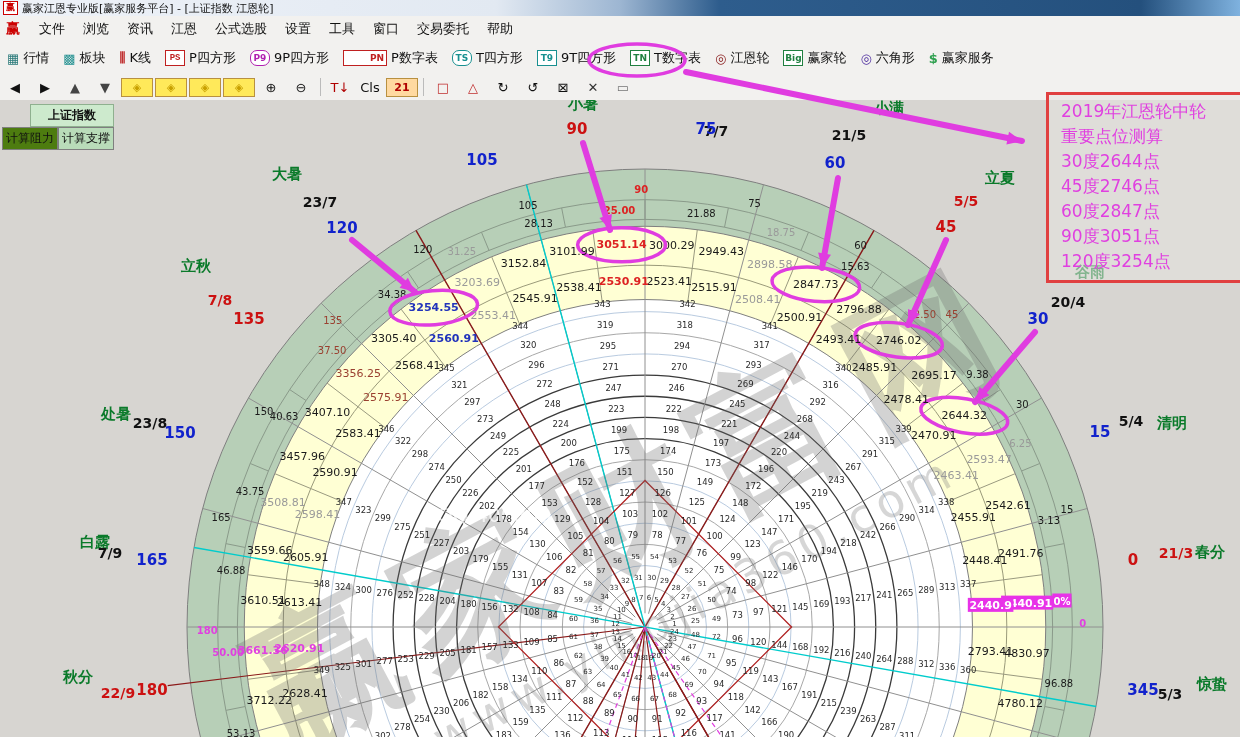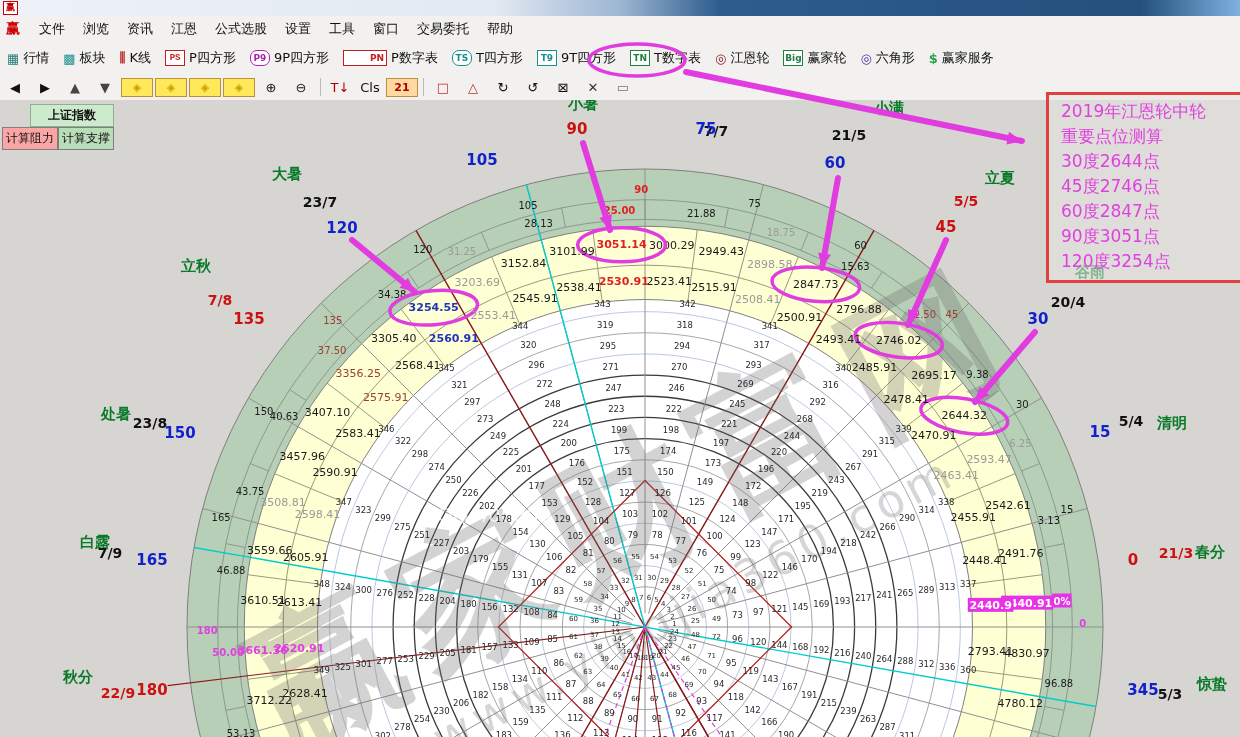--- a/index.html
+++ b/index.html
@@ -27,37 +27,38 @@
     border-bottom:1px solid #c8c6c2;display:flex;align-items:center;font-size:13px;}
   #toolbar2 .t2{min-width:24px;text-align:center;padding:2px 3px;cursor:default;}
   #toolbar2 .sep{width:1px;height:18px;background:#bbb;margin:0 4px;}
   
   #panel{position:absolute;left:2px;top:104px;width:112px;font-size:12px;z-index:30;}
   #panel .hd{background:#cdeacd;border:1px solid #8fb08f;text-align:center;color:#111;
     padding:2px 0;font-weight:bold;margin-left:28px;}
   #panel .rw{background:#a9cdee;border:1px solid #86a8cc;border-top:none;color:#b400b4;
     padding:2px 1px;white-space:nowrap;overflow:hidden;}
   #panel .btns{display:flex;}
-  #panel .bt{flex:1;border:1px solid #7f7f7f;text-align:center;padding:2px 0;background:#fca5a5;color:#111;cursor:default;}
+  #panel .bt{flex:1;border:1px solid #7f7f7f;text-align:center;padding:2px 0;background:#4d7c0f;color:#111;cursor:default;}
   #panel .bt.green{background:#b9dcb9;}
   
   #annot{position:absolute;left:1046px;top:92px;width:188px;height:181px;border:3px solid #e04040;
     background:rgba(230,228,224,0.55);z-index:40;color:#e040e0;font-size:17px;line-height:25px;
     padding:4px 0 0 12px;font-weight:500;}
   
   #chart{position:absolute;left:0;top:100px;width:1240px;height:637px;background:#d7d5d1;}
   #overlay{position:absolute;left:0;top:0;width:1240px;height:737px;pointer-events:none;z-index:50;}
   svg text{user-select:none;}
 </style>
 </head>
 <body>
 <div id="app">
 
 <div id="titlebar">
   <span class="appico">赢</span>
+  <span>赢家江恩专业版[赢家服务平台] - [上证指数 江恩轮]</span>
 </div>
 
 <div id="menubar">
   <span class="logo">赢</span>
 <span class="mi">文件</span>
       <span class="mi">浏览</span>
       <span class="mi">资讯</span>
       <span class="mi">江恩</span>
       <span class="mi">公式选股</span>
       <span class="mi">设置</span>

